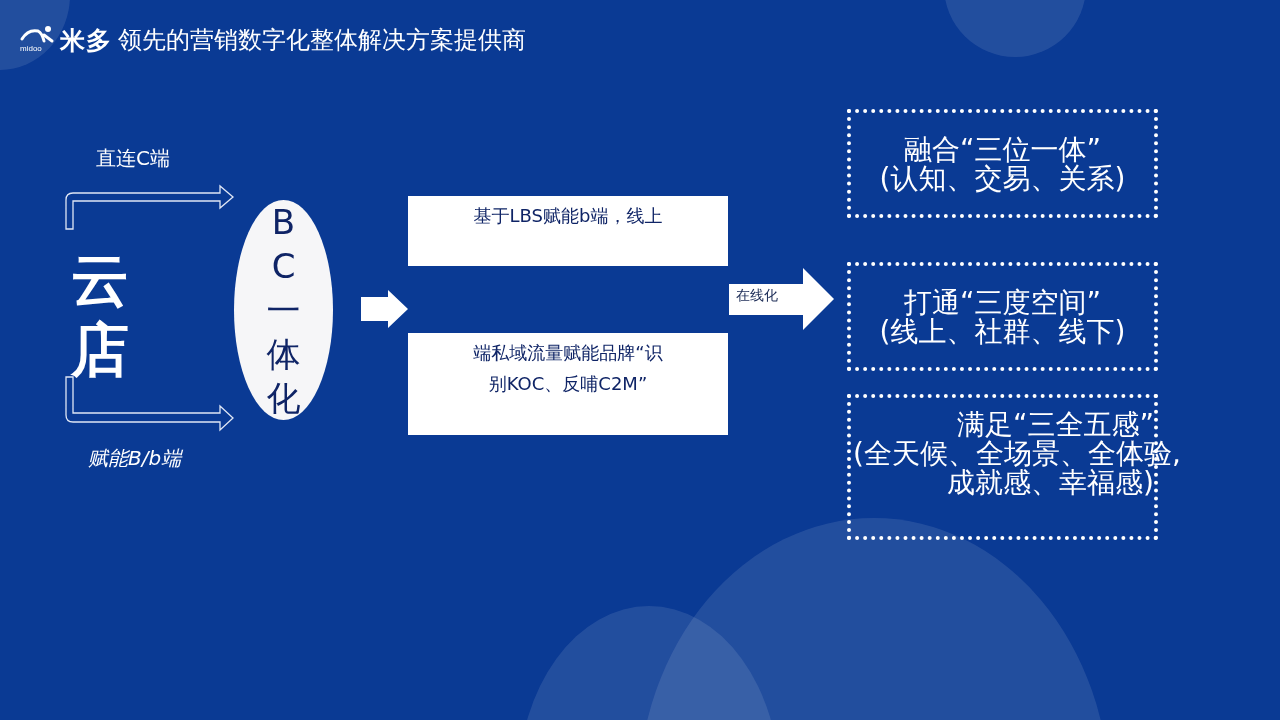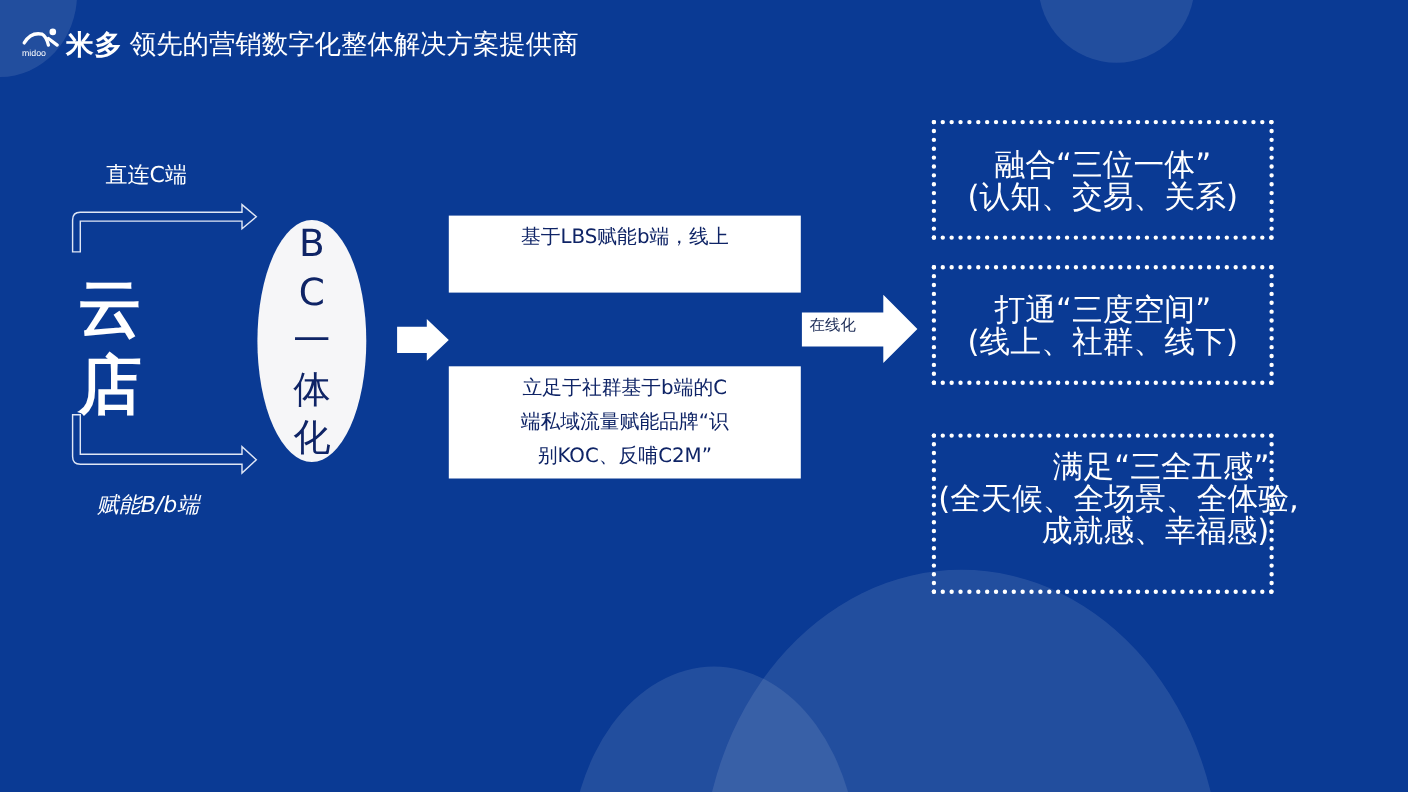--- a/index.html
+++ b/index.html
@@ -61,35 +61,34 @@
 </div>
 
 <svg style="left:0;top:0;" width="1" height="1">
   <path d="M361 297 L388 297 L388 290 L408 309 L388 328 L388 321 L361 321 Z" fill="#fff"></path>
 </svg>
 
 <div class="wbox" style="left:408px;top:196px;width:320px;height:70px;padding-top:4px;box-sizing:border-box;">
   <div>基于LBS赋能b端，线上</div>
 </div>
 <div class="wbox" style="left:408px;top:333px;width:320px;height:102px;padding-top:4px;box-sizing:border-box;">
-  <div>立足于社群基于b端的C</div>
   <div>端私域流量赋能品牌“识</div>
   <div style="text-align:center;">别KOC、反哺C2M”</div>
 </div>
 
 <svg style="left:0;top:0;" width="1" height="1">
   <path d="M729 284 L803 284 L803 268 L834 299 L803 330 L803 315 L729 315 Z" fill="#fff"></path>
 </svg>
 <div class="arrowtxt">在线化</div>
 
 <div class="dbox" style="left:847px;top:109px;width:311px;height:109px;padding-top:22px;">
   <div>融合“三位一体”</div>
   <div>(认知、交易、关系)</div>
 </div>
-<div class="dbox" style="left:847px;top:241px;width:311px;height:109px;padding-top:22px;">
+<div class="dbox" style="left:847px;top:262px;width:311px;height:109px;padding-top:22px;">
   <div>打通“三度空间”</div>
   <div>(线上、社群、线下)</div>
 </div>
 <div class="dbox" style="left:847px;top:394px;width:311px;height:146px;padding-top:12px;text-align:right;">
   <div style="padding-left:42px;">满足“三全五感”</div>
   <div style="padding-left:2px;white-space:nowrap;">(全天候、全场景、全体验,</div>
   <div style="padding-left:42px;">成就感、幸福感)</div>
 </div>
 
 </body></html>

